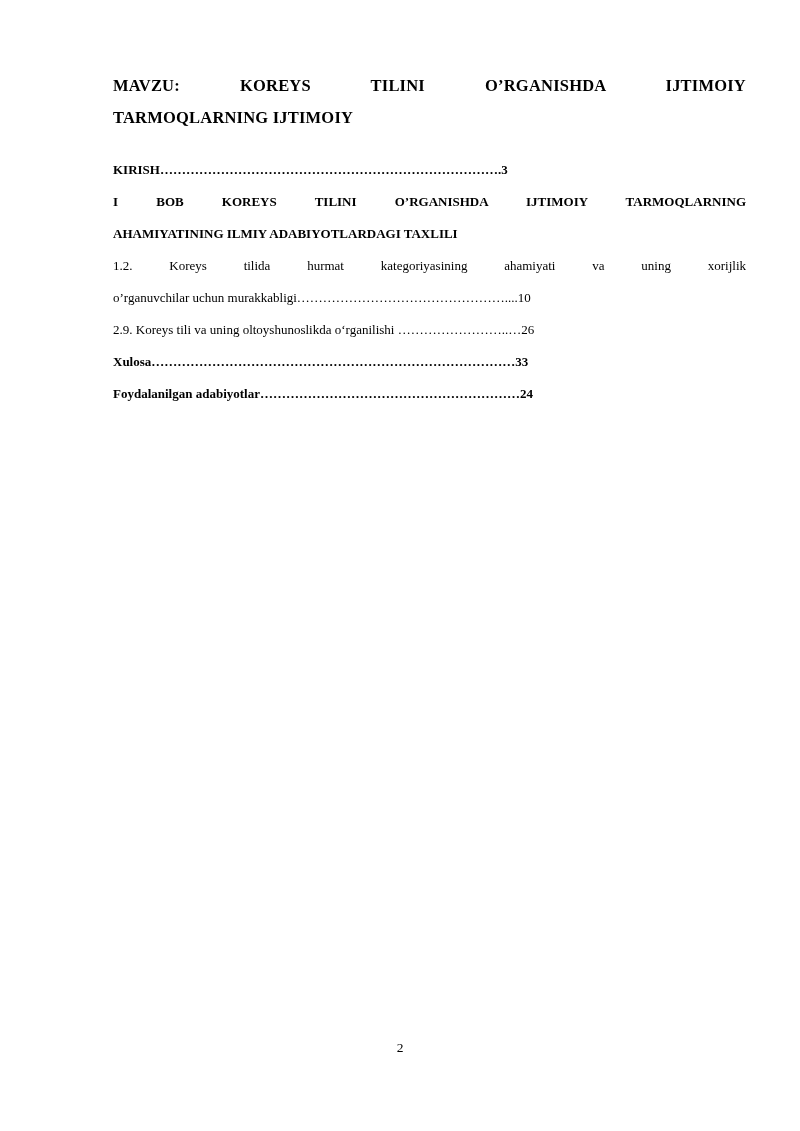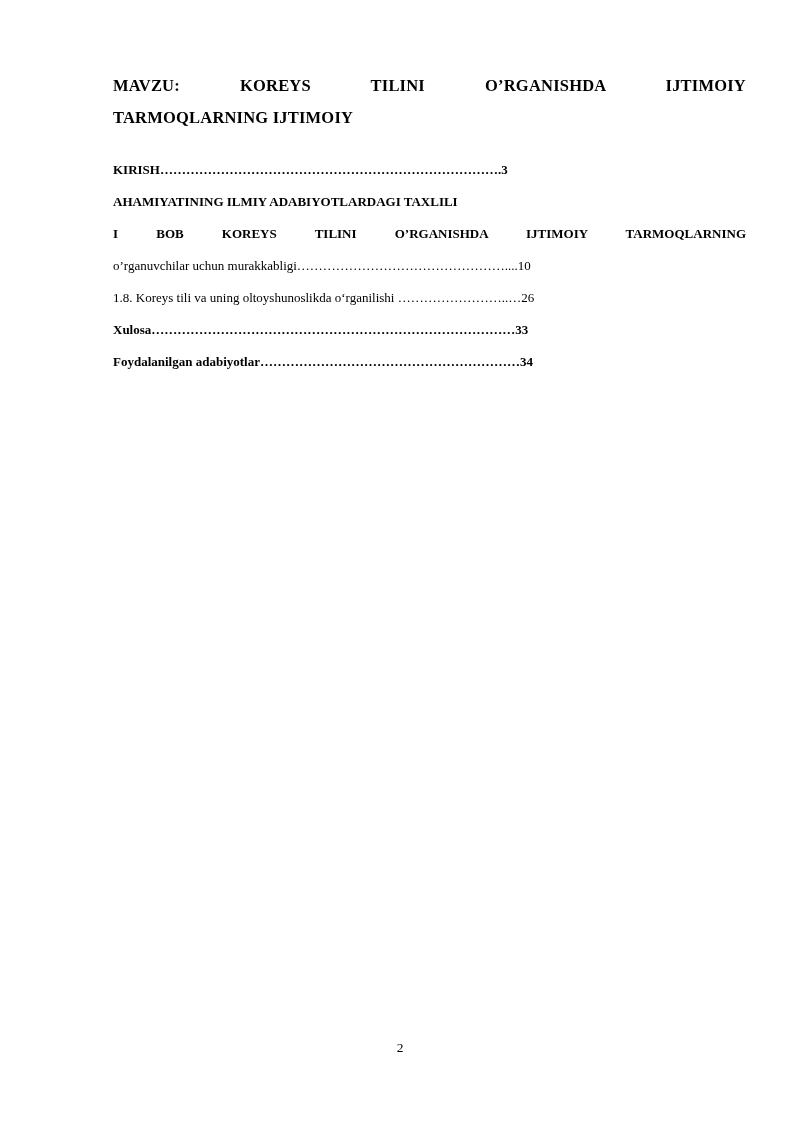--- a/index.html
+++ b/index.html
@@ -74,24 +74,25 @@
     <div class="title-block">
       <div class="line justify-both">MAVZU:        KOREYS        TILINI        O’RGANISHDA        IJTIMOIY</div>
       <div class="line">TARMOQLARNING IJTIMOIY</div>
     </div>
 
     <div class="spacer-sm"></div>
 
 
     <div class="toc">
       <div class="line toc-entry bold">KIRISH…………………………………………………………………….3</div>
+      <div class="line toc-entry bold justify-both">I  BOB  KOREYS  TILINI  O’RGANISHDA  IJTIMOIY  TARMOQLARNING</div>
       <div class="line toc-entry bold">AHAMIYATINING ILMIY ADABIYOTLARDAGI TAXLILI</div>
-      <div class="line toc-entry bold justify-both">I  BOB  KOREYS  TILINI  O’RGANISHDA  IJTIMOIY  TARMOQLARNING</div>
+      <div class="line toc-entry justify-both">1.2.    Koreys    tilida    hurmat    kategoriyasining    ahamiyati    va    uning    xorijlik</div>
       <div class="line toc-entry">o’rganuvchilar uchun murakkabligi…………………………………………....10</div>
-      <div class="line toc-entry">1.8. Koreys tili va uning oltoyshunoslikda o‘rganilishi ……………………..…26</div>
+      <div class="line toc-entry">2.9. Koreys tili va uning oltoyshunoslikda o‘rganilishi ……………………..…26</div>
       <div class="line toc-entry bold">Xulosa…………………………………………………………………………33</div>
-      <div class="line toc-entry bold">Foydalanilgan adabiyotlar……………………………………………………34</div>
+      <div class="line toc-entry bold">Foydalanilgan adabiyotlar……………………………………………………24</div>
     </div>
 
   </div>
 
   <div class="page-number">2</div>
 </div>
 
 </body></html>

